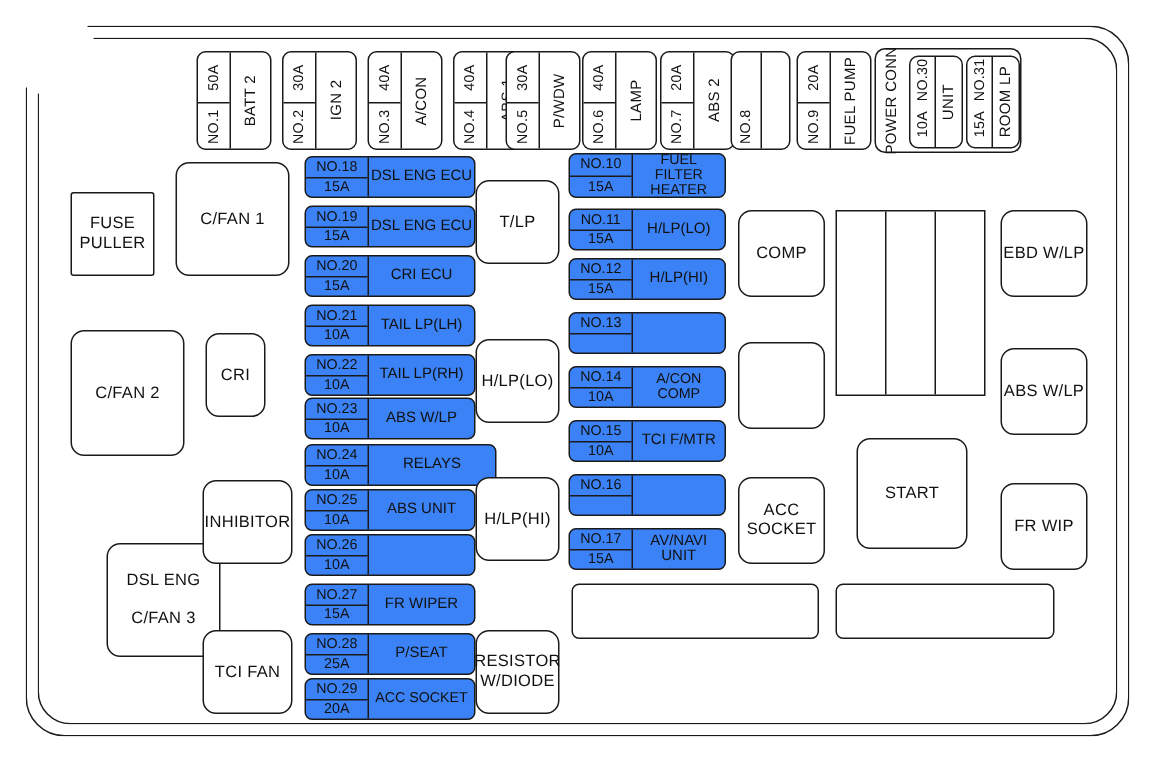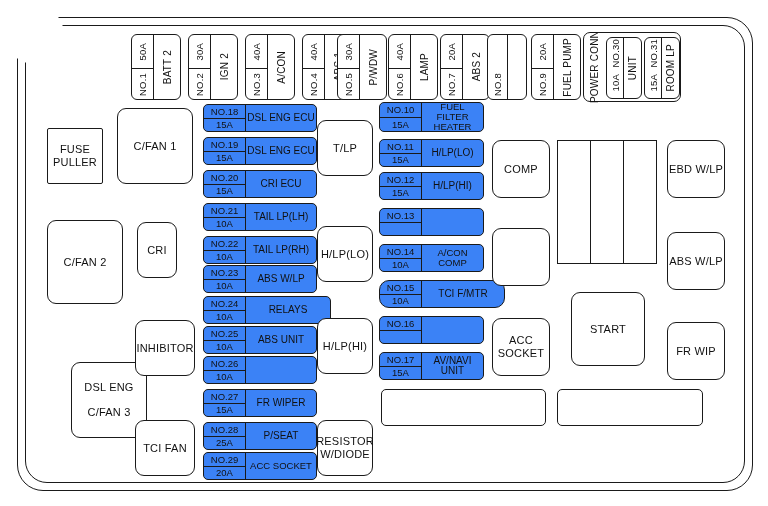--- a/index.html
+++ b/index.html
@@ -413,21 +413,21 @@
     </div>
 
   <div class="hfuse" style="left:379px;top:244px;width:105px;height:28px;">
     <div class="num">
         <div class="n">NO.14</div>
       <div class="a">10A</div>
       </div>
     <div class="desc" style="font-size:9.5px;">A/CON COMP</div>
     </div>
 
-  <div class="hfuse" style="left:379px;top:280px;width:126px;height:28px;border-radius:10px;">
+  <div class="hfuse" style="left:379px;top:280px;width:105px;height:28px;">
     <div class="num">
         <div class="n">NO.15</div>
       <div class="a">10A</div>
       </div>
     <div class="desc">TCI F/MTR</div>
     </div>
 
   <div class="hfuse" style="left:379px;top:316px;width:105px;height:28px;">
     <div class="num">
         <div class="n">NO.16</div>

